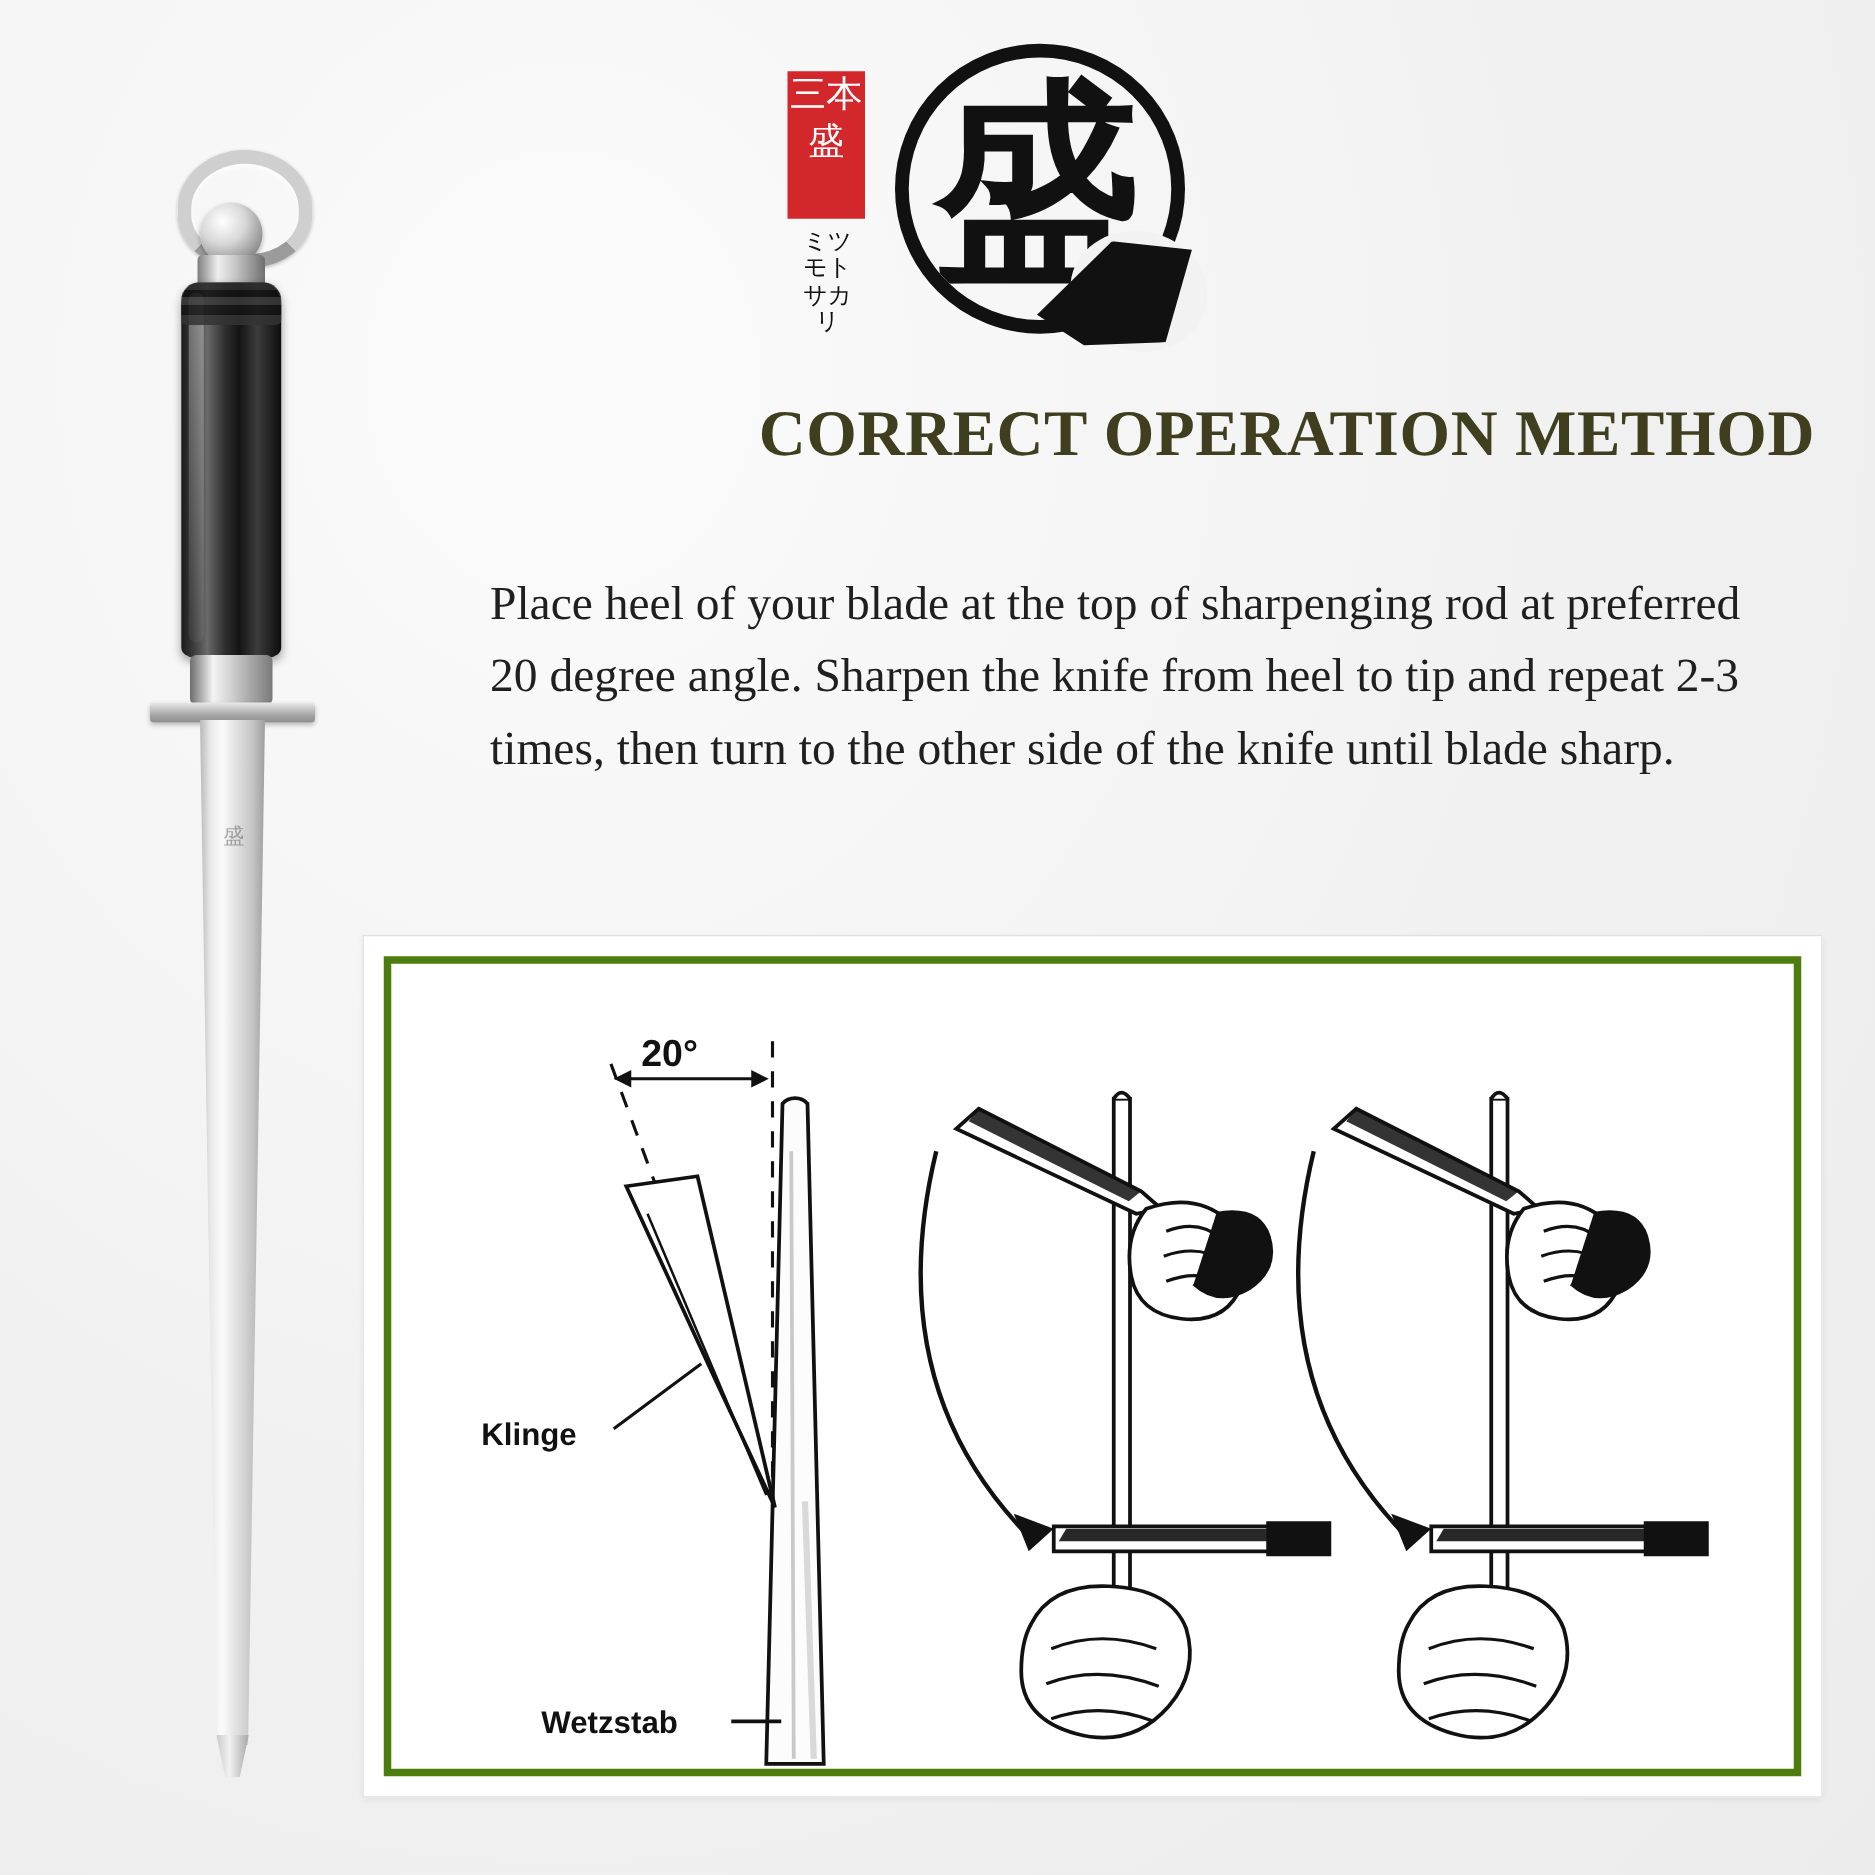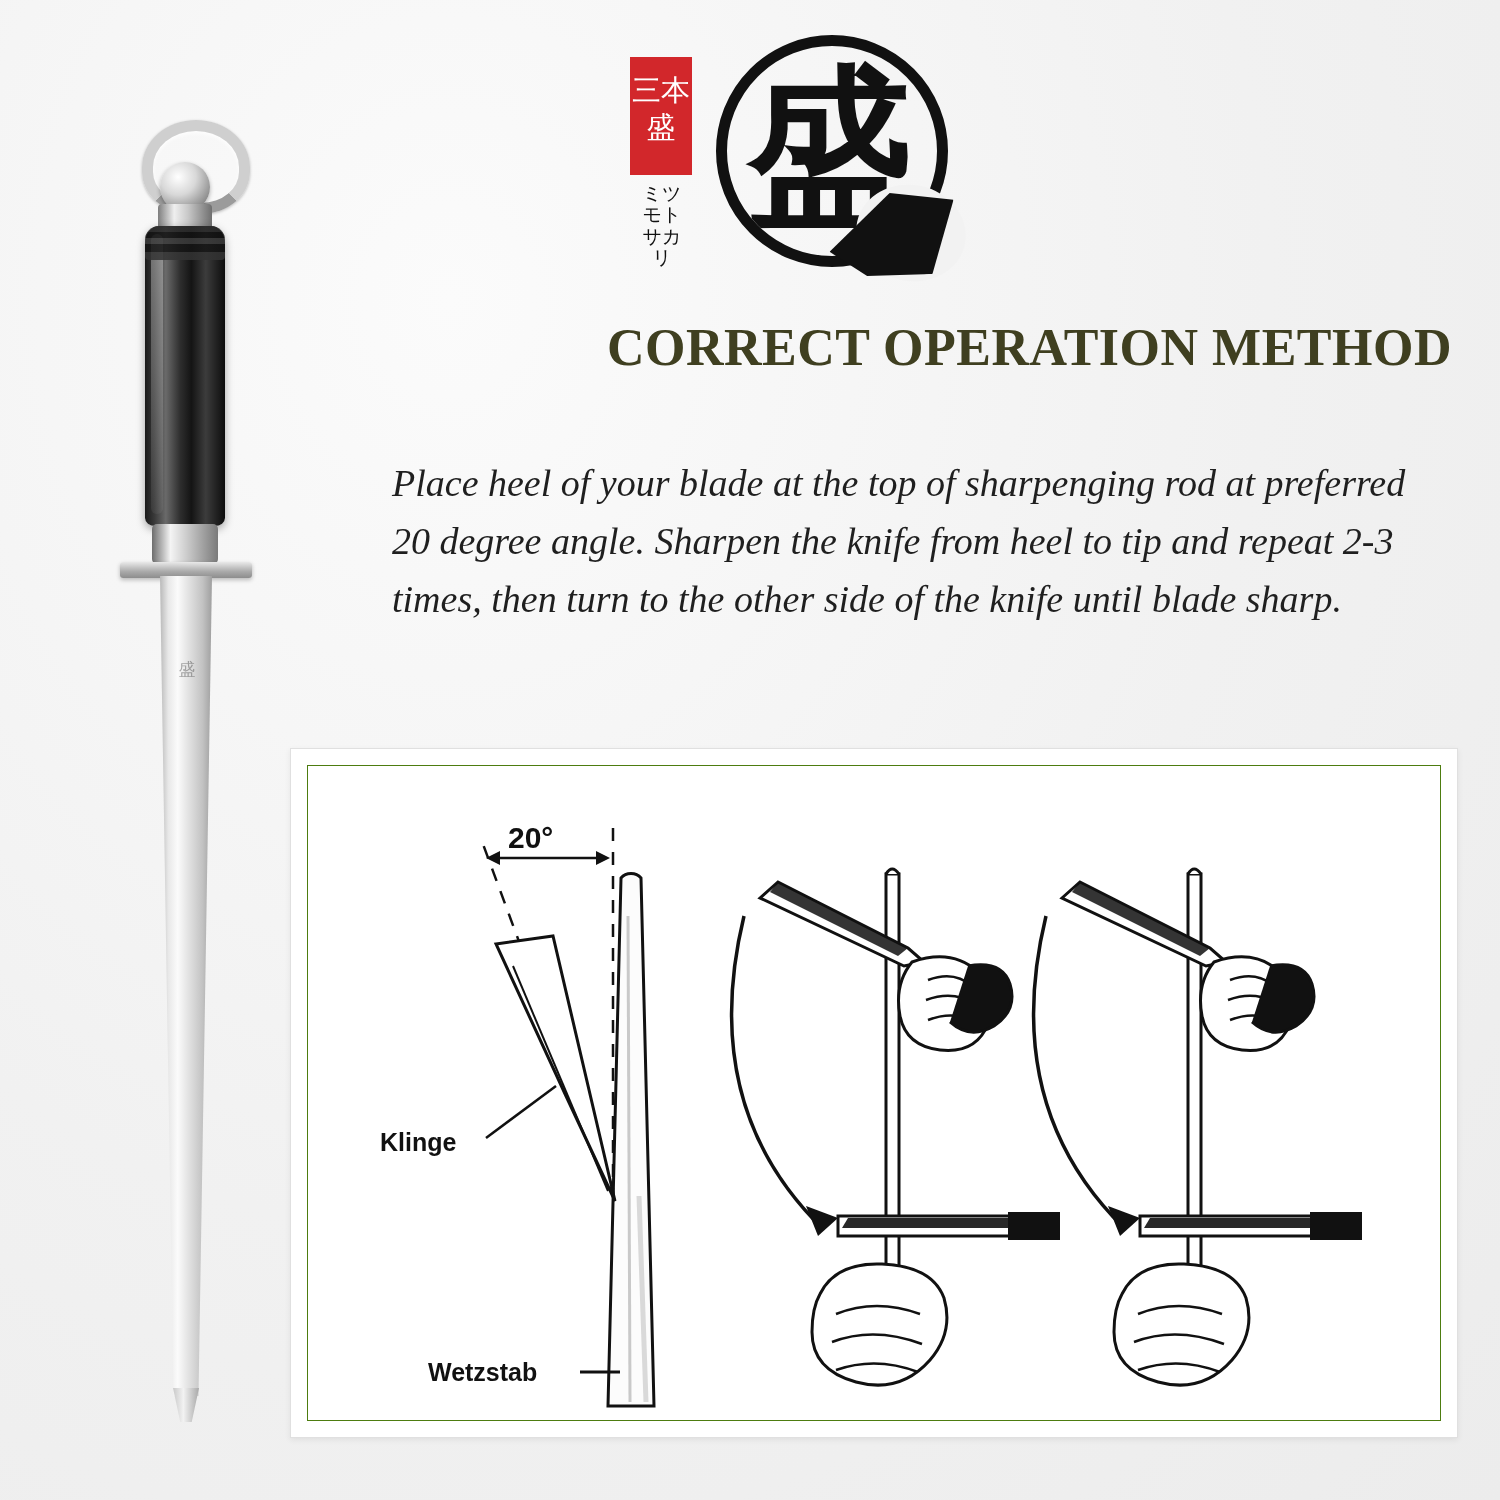--- a/index.html
+++ b/index.html
@@ -170,21 +170,21 @@
     top: 22px;
     width: 62px;
     height: 118px;
     background: #d2272b;
     color: #fff;
     font-family: "DejaVu Sans", sans-serif;
     font-size: 29px;
     line-height: 1.28;
     text-align: center;
     letter-spacing: 0;
-    padding-top: 15px;
+    padding-top: 0;
     box-sizing: border-box;
   }
   .stamp-sub {
     position: absolute;
     left: 22px;
     top: 148px;
     width: 40px;
     font-family: "DejaVu Sans", sans-serif;
     font-size: 19px;
     line-height: 1.12;
@@ -249,21 +249,20 @@
     color: #3f3f20;
     white-space: nowrap;
     text-align: right;
   }
   .paragraph {
     position: absolute;
     left: 392px;
     top: 455px;
     width: 1030px;
     font-family: "Liberation Serif", serif;
-    font-style: italic;
     font-size: 38px;
     line-height: 1.52;
     color: #1f1f1f;
   }
 
   
   .panel {
     position: absolute;
     left: 290px;
     top: 748px;
@@ -272,21 +271,21 @@
     background: #ffffff;
     border: 1px solid #e0e0e0;
     box-shadow: 0 2px 6px rgba(0,0,0,.07);
     box-sizing: border-box;
     padding: 16px;
   }
   .panel-inner {
     position: relative;
     width: 100%;
     height: 100%;
-    border: 1px solid #4d7c0f;
+    border: 6px solid #4d7c0f;
     box-sizing: border-box;
     background: #fff;
   }
   .panel svg { display: block; }
   .diagram-label {
     font-family: "Liberation Sans", sans-serif;
     font-size: 25px;
     font-weight: 700;
     fill: #111;
   }

